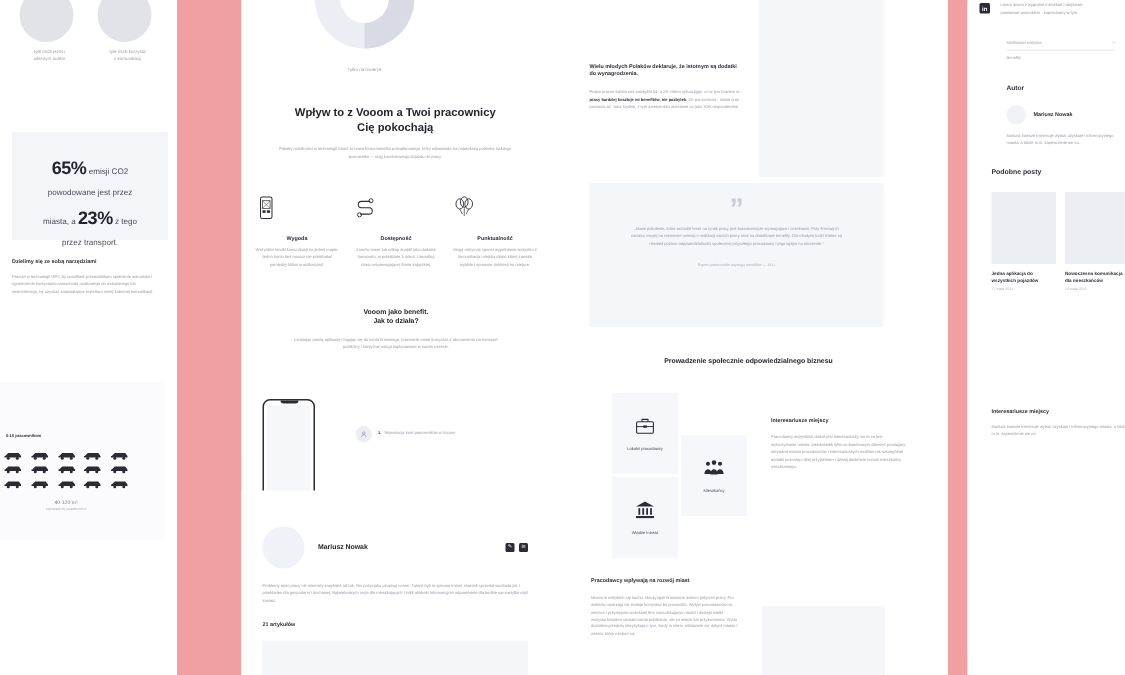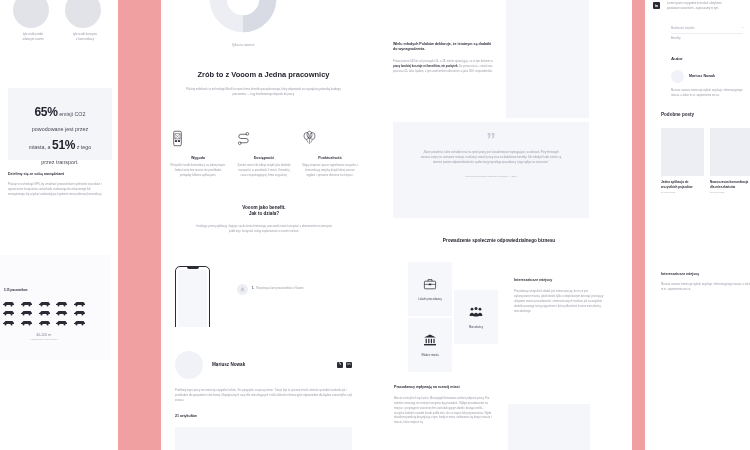--- a/index.html
+++ b/index.html
@@ -108,21 +108,21 @@
 
     <div id="stat-tile">
       <div style="padding:13px 9px 0;">
         <div class="stat-line">
           <span class="stat-num">65%</span>
           <span>emisji CO2</span>
         </div>
         <div class="stat-line">powodowane jest przez</div>
         <div class="stat-line">
           <span>miasta, a</span>
-          <span class="stat-num">51%</span>
+          <span class="stat-num">23%</span>
           <span>z tego</span>
         </div>
         <div class="stat-line">przez transport.</div>
       </div>
     </div>
 
     <div style="position:absolute;left:8px;top:172px;width:100px;">
       <div class="h-xs">Dzielimy się ze sobą narzędziami</div>
       <div class="body-xxs" style="margin-top:6px;">Pracuje w technologii GPS, by umożliwić przewoźnikom spełnienie warunków i ograniczenie korzystania samochodu osobowego do wskazanego lub zewnętrznego, by uzyskać zadowalające kryterium mniej zabranej komunikacji.</div>
     </div>
@@ -218,21 +218,22 @@
     <div style="position:absolute;left:45px;top:-38px;">
       <svg width="74" height="74" viewBox="0 0 100 100">
         <circle cx="50" cy="50" r="45" fill="#eceef4"></circle>
         <path d="M50 50 L50 5 A45 45 0 0 1 50 95 Z" fill="#d9dbe4"></path>
         <circle cx="50" cy="50" r="22" fill="#ffffff"></circle>
       </svg>
       <div class="cap center" style="margin-top:3px;width:74px;">Tylko na rowerze</div>
     </div>
 
     <div style="position:absolute;left:14px;top:70px;width:177px;">
-      <div class="h-md center">Zrób to z Vooom a Jedna pracownicy</div>
+      <div class="h-md center">Wpływ to z Vooom a Twoi pracownicy</div>
+      <div class="h-md center">Cię pokochają</div>
       <div class="body-xxs center" style="margin-top:8px;padding:0 10px;">Pakiety mobilności w technologii MaaS to nowa forma benefitu pozapłacowego, który odpowiada na największą potrzebę każdego pracownika — ciąg komfortowego dojazdu do pracy.</div>
     </div>
 
     <div style="position:absolute;left:8px;top:130px;width:190px;display:flex;justify-content:space-between;">
 
       <div class="feat">
         <svg class="feat-ico" viewBox="0 0 40 40">
           <rect x="11" y="3" width="18" height="34" rx="3" fill="none" stroke="#2b2b36" stroke-width="1.6"></rect>
           <rect x="14" y="9" width="12" height="12" fill="none" stroke="#2b2b36" stroke-width="1.1"></rect>
           <path d="M14 9l12 12M26 9L14 21" stroke="#2b2b36" stroke-width=".8"></path>

